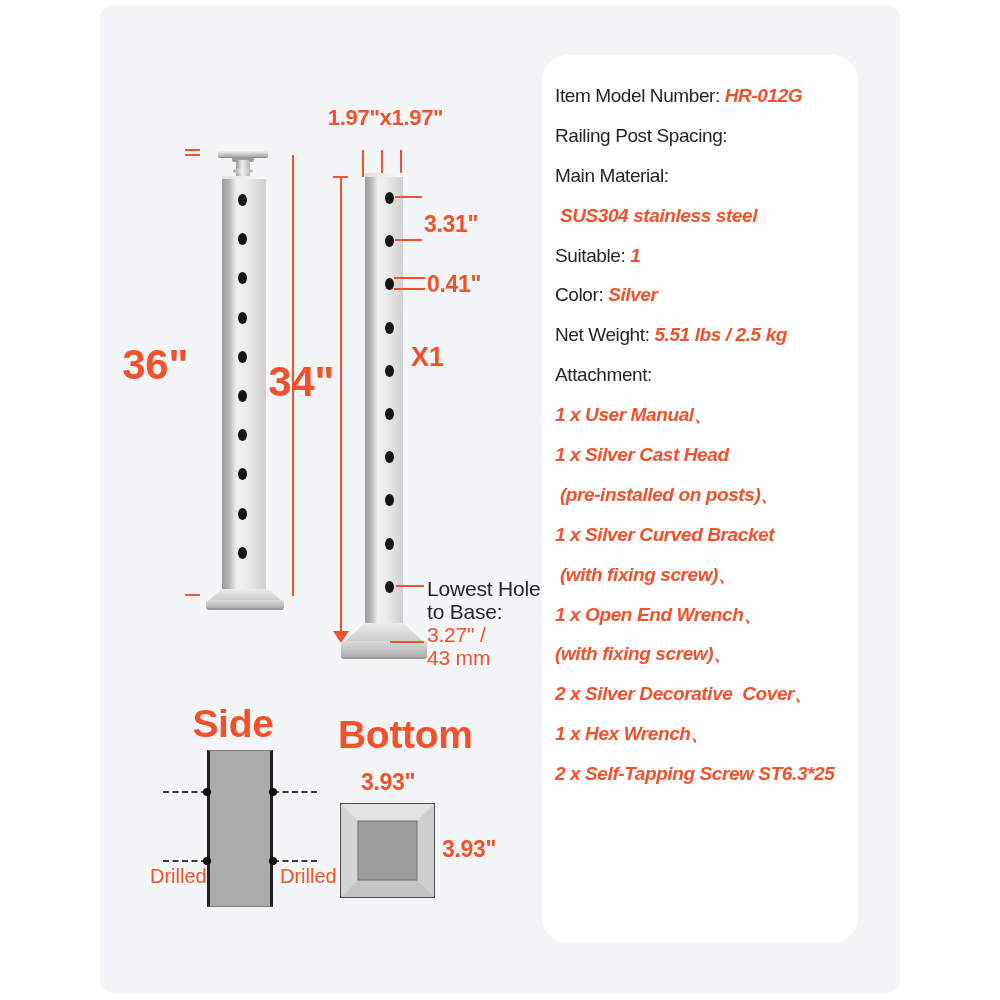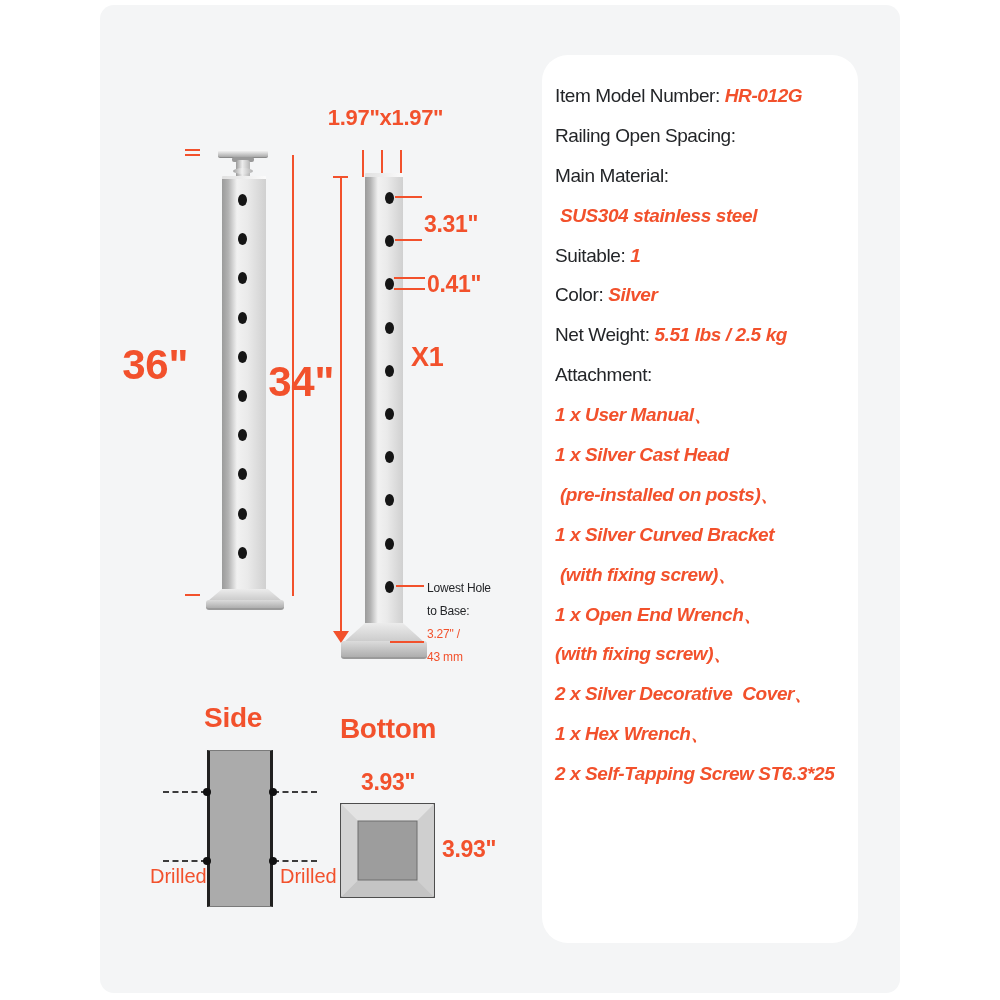--- a/index.html
+++ b/index.html
@@ -27,26 +27,26 @@
   
   .head-plate { position:absolute; background:linear-gradient(180deg,#fcfcfc,#a9a9a9); border-radius:2px; border-bottom:1px solid #8a8a8a; }
   .head-collar { position:absolute; background:#9a9a9a; border-radius:2px; }
   .head-neck { position:absolute; background:linear-gradient(90deg,#9a9a9a,#ededed 45%,#b5b5b5); border-radius:3px; }
   .head-bulge { position:absolute; background:linear-gradient(90deg,#a0a0a0,#f0f0f0 45%,#b0b0b0); border-radius:50%; }
 
   
   .side-rect { position:absolute; background:#ABABAB; border-left:3px solid #202020; border-right:3px solid #202020; border-top:1px solid #7a7a7a; border-bottom:1px solid #7a7a7a; }
   .dash { position:absolute; height:0; border-top:2.5px dashed #3c3c3c; }
   .dot { position:absolute; width:8px; height:8px; background:#111; border-radius:50%; }
-  .view-title { position:absolute; color:var(--accent); font-size:28px; font-weight:600; text-align:center; letter-spacing:-0.3px; }
+  .view-title { position:absolute; color:var(--accent); font-size:39px; font-weight:600; text-align:center; letter-spacing:-0.3px; }
   .drilled { position:absolute; color:var(--accent); font-size:20px; font-weight:500; }
   .small-dim { position:absolute; color:var(--accent); font-size:23px; font-weight:700; letter-spacing:-0.3px; }
 
   
-  .ann { position:absolute; font-size:12px; line-height:23px; letter-spacing:-0.2px; }
+  .ann { position:absolute; font-size:21px; line-height:23px; letter-spacing:-0.2px; }
   .ann .dark { color:var(--dark); }
   .ann .orange { color:var(--accent); }
 
   
   .card { position:absolute; left:542px; top:55px; width:316px; height:888px; background:#ffffff; border-radius:26px; }
   .spec-list { padding:21px 6px 0 13px; }
   .spec-line { white-space:pre; height:39.9px; line-height:39.9px; font-size:19px; letter-spacing:-0.4px; }
   .spec-line .lbl { color:var(--dark); font-weight:400; }
   .spec-line .val { color:var(--accent); font-weight:700;font-style:italic; }
 </style>
@@ -153,21 +153,21 @@
       <polygon points="1,1 18,18 18,77 1,94" fill="#d4d4d4"></polygon>
       <rect x="18" y="18" width="59" height="59" fill="#9d9d9d" stroke="#6e6e6e" stroke-width="1"></rect>
     </svg>
     <div class="small-dim" style="left:342px; top:831px;">3.93"</div>
 
   </div>
 
   <div class="card">
     <div class="spec-list">
         <div class="spec-line"><span class="lbl">Item Model Number: </span><span class="val">HR-012G</span></div>
-        <div class="spec-line"><span class="lbl">Railing Open Spacing:</span></div>
+        <div class="spec-line"><span class="lbl">Railing Post Spacing:</span></div>
         <div class="spec-line"><span class="lbl">Main Material:</span></div>
         <div class="spec-line"><span class="val"> SUS304 stainless steel</span></div>
         <div class="spec-line"><span class="lbl">Suitable: </span><span class="val">1</span></div>
         <div class="spec-line"><span class="lbl">Color: </span><span class="val">Silver</span></div>
         <div class="spec-line"><span class="lbl">Net Weight: </span><span class="val">5.51 lbs / 2.5 kg</span></div>
         <div class="spec-line"><span class="lbl">Attachment:</span></div>
         <div class="spec-line"><span class="val">1 x User Manual、</span></div>
         <div class="spec-line"><span class="val">1 x Silver Cast Head</span></div>
         <div class="spec-line"><span class="val"> (pre-installed on posts)、</span></div>
         <div class="spec-line"><span class="val">1 x Silver Curved Bracket</span></div>

